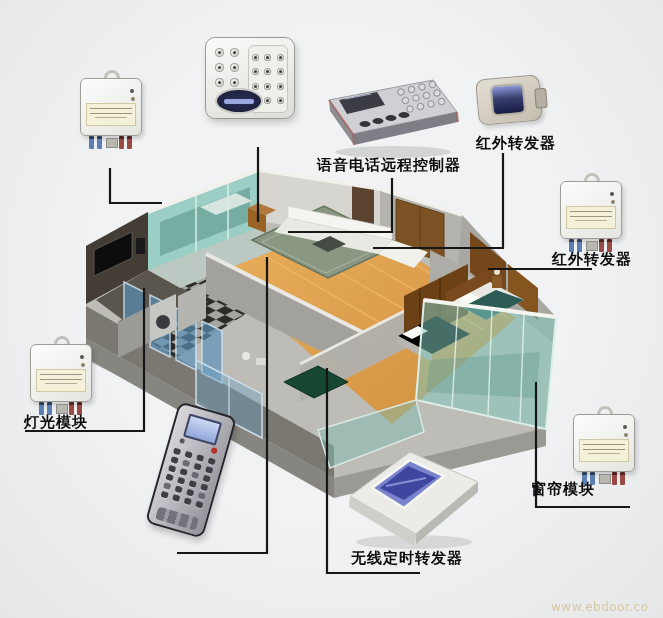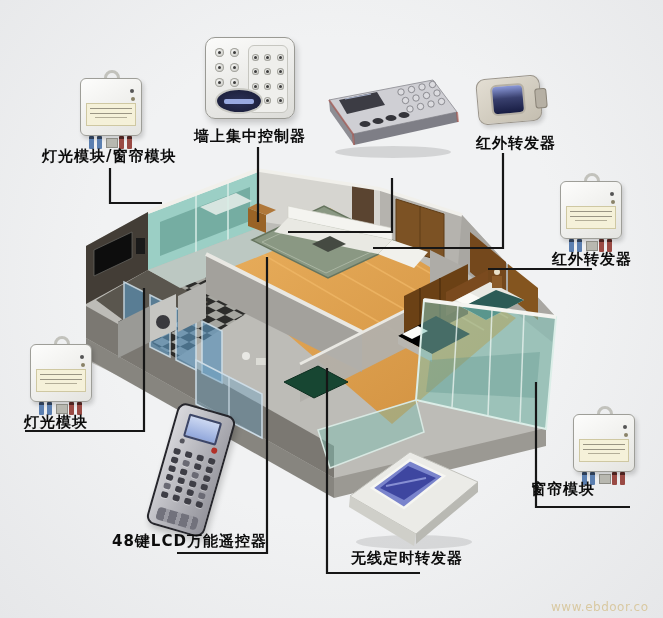--- a/index.html
+++ b/index.html
@@ -401,24 +401,22 @@
   <svg class="abs" style="left:338px;top:438px" width="152" height="114">
     <ellipse cx="76" cy="104" rx="58" ry="7" fill="rgba(0,0,0,0.10)"></ellipse>
     <polygon points="12,58 72,14 140,44 78,96" fill="#ebebe7" stroke="#c2c2bc" stroke-width="1"></polygon>
     <polygon points="12,58 78,96 76,108 11,69" fill="#cfcfc9"></polygon>
     <polygon points="78,96 140,44 140,54 78,106" fill="#b9b9b3"></polygon>
     <polygon points="34,50 72,22 106,38 66,70" fill="#7a84cc" stroke="#f6f6f2" stroke-width="2.5"></polygon>
     <polygon points="42,50 70,28 98,40 66,62" fill="#3e46a0"></polygon>
     <line x1="48" y1="48" x2="88" y2="40" stroke="#9aa2e0" stroke-width="2" opacity="0.8"></line>
   </svg>
 
-  <div class="lbl" style="left:42px;top:147px">灯光模块/窗帘模块</div>
-  <div class="lbl" style="left:194px;top:127px">墙上集中控制器</div>
+  <div class="lbl" style="left:317px;top:156px">语音电话远程控制器</div>
   <div class="lbl" style="left:476px;top:134px">红外转发器</div>
   <div class="lbl" style="left:552px;top:250px">红外转发器</div>
   <div class="lbl" style="left:24px;top:413px">灯光模块</div>
-  <div class="lbl" style="left:112px;top:532px">48键LCD万能遥控器</div>
   <div class="lbl" style="left:351px;top:549px">无线定时转发器</div>
   <div class="lbl" style="left:531px;top:480px">窗帘模块</div>
 
   <div class="wm-url">www.ebdoor.co</div>
 
 </div>
 
 </body></html>

